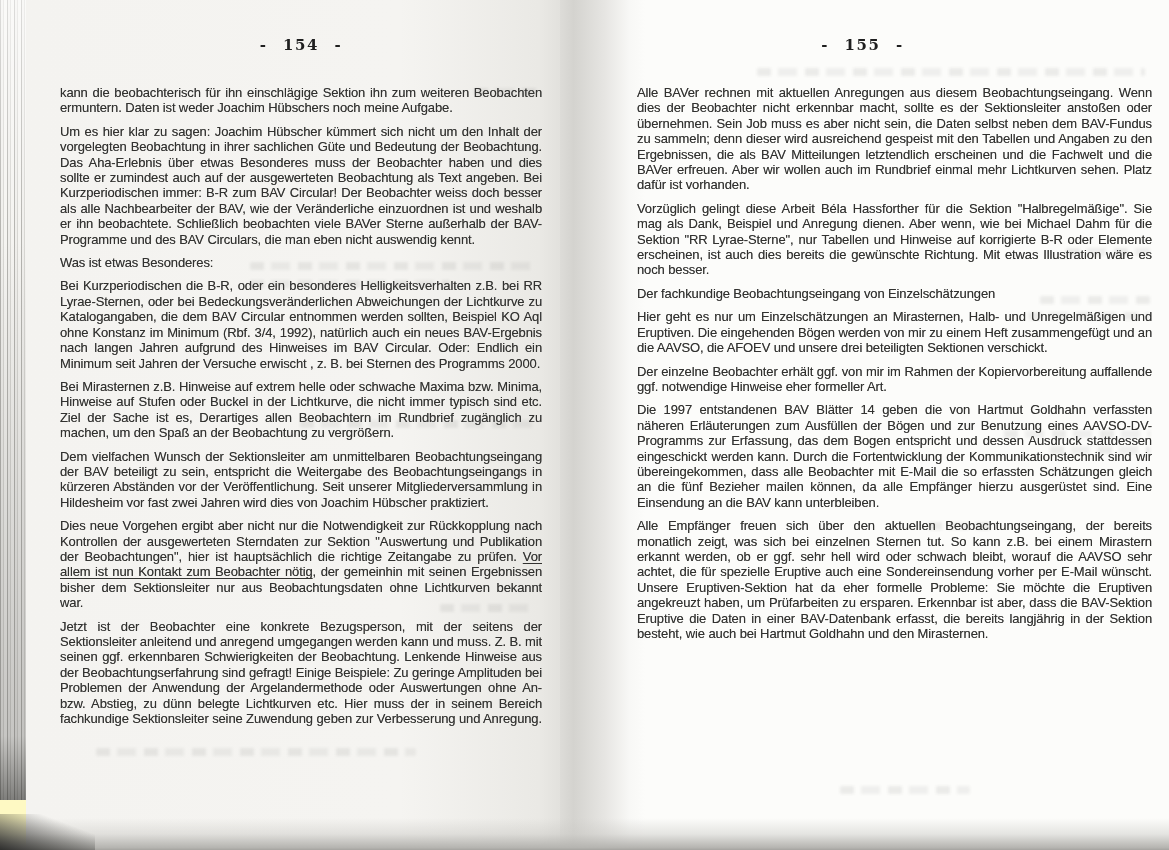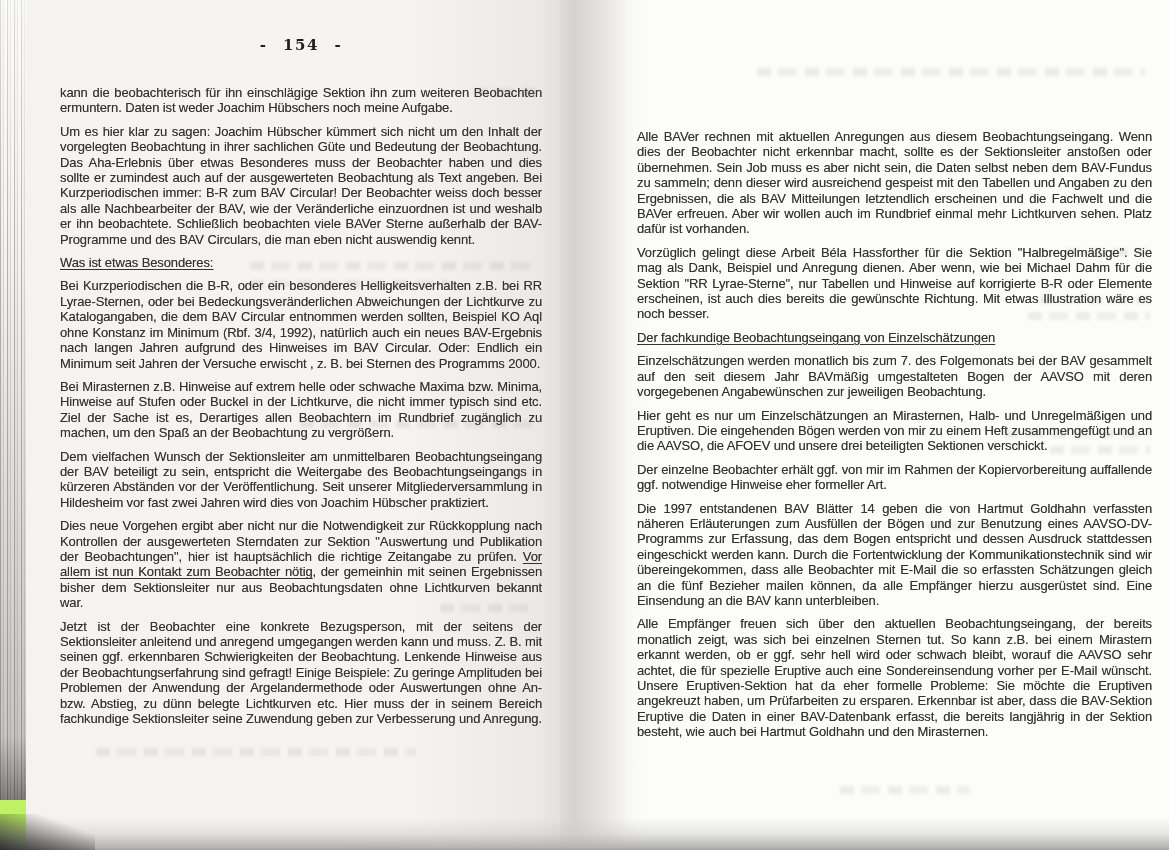--- a/index.html
+++ b/index.html
@@ -1,18 +1,18 @@
 <!DOCTYPE html>
 <html><head>
 <meta charset="utf-8">
 <style>
   html,body { margin:0; padding:0; background:#ffffff; }
   .scan {
     position:relative; width:1169px; height:850px; overflow:hidden;
-    background:#bef264;
+    background:#fef9c3;
     font-family:"Liberation Sans", sans-serif;
   }
   
   .edge-stripes {
     position:absolute; left:0; top:0; width:26px; height:800px;
     background:repeating-linear-gradient(90deg,
       #b4b3af 0 1px, #f0efec 1px 3px, #d7d6d2 3px 4px, #f5f4f1 4px 7px);
   }
   .edge-stripes::after{
     content:""; position:absolute; inset:0;
@@ -37,23 +37,23 @@
   }
   .num-154 { left:60px;  width:482px; }
   .num-155 { left:637px; width:515px; transform:translateX(-32px); }
   .text-col {
     position:absolute; top:85px;
     font-size:13px; line-height:15.4px; letter-spacing:-0.12px;
     color:#323230; text-align:justify;
     text-shadow:0 0 0.6px rgba(45,45,45,.55);
   }
   .col-154 { left:60px;  width:482px; }
-  .col-155 { left:637px; width:515px;margin-top:44px; }
+  .col-155 { left:637px; width:515px; }
   .block { margin:0 0 8px 0; }
-  .heading { text-decoration:underline; text-underline-offset:2px; }
+  .heading { text-underline-offset:2px; }
   .u { text-decoration:underline; text-underline-offset:2px; }
   
   .bleed {
     position:absolute; height:8px; filter:blur(1.6px); opacity:.45; border-radius:2px;
     background:repeating-linear-gradient(90deg,
       rgba(110,110,108,.26) 0 14px, rgba(110,110,108,0) 14px 21px,
       rgba(110,110,108,.20) 21px 40px, rgba(110,110,108,0) 40px 48px);
   }
   
   .bottom-band {
@@ -69,37 +69,37 @@
 <body>
 
 <div class="scan">
 
   <div class="edge-stripes"></div>
   <div class="page-left"></div>
   <div class="gutter"></div>
   <div class="page-right"></div>
 
   <div class="page-num num-154">- 154 -</div>
+  <div class="page-num num-155">- 155 -</div>
 
   <div class="text-col col-154">
     <p class="block">kann die beobachterisch für ihn einschlägige Sektion ihn zum weiteren Beobachten ermuntern. Daten ist weder Joachim Hübschers noch meine Aufgabe.</p>
     <p class="block">Um es hier klar zu sagen: Joachim Hübscher kümmert sich nicht um den Inhalt der vorgelegten Beobachtung in ihrer sachlichen Güte und Bedeutung der Beobachtung. Das Aha-Erlebnis über etwas Besonderes muss der Beobachter haben und dies sollte er zumindest auch auf der ausgewerteten Beobachtung als Text angeben. Bei Kurzperiodischen immer: B-R zum BAV Circular! Der Beobachter weiss doch besser als alle Nachbearbeiter der BAV, wie der Veränderliche einzuordnen ist und weshalb er ihn beobachtete. Schließlich beobachten viele BAVer Sterne außerhalb der BAV-Programme und des BAV Circulars, die man eben nicht auswendig kennt.</p>
     <p class="block heading">Was ist etwas Besonderes:</p>
     <p class="block">Bei Kurzperiodischen die B-R, oder ein besonderes Helligkeitsverhalten z.B. bei RR Lyrae-Sternen, oder bei Bedeckungsveränderlichen Abweichungen der Lichtkurve zu Katalogangaben, die dem BAV Circular entnommen werden sollten, Beispiel KO Aql ohne Konstanz im Minimum (Rbf. 3/4, 1992), natürlich auch ein neues BAV-Ergebnis nach langen Jahren aufgrund des Hinweises im BAV Circular. Oder: Endlich ein Minimum seit Jahren der Versuche erwischt , z. B. bei Sternen des Programms 2000.</p>
     <p class="block">Bei Mirasternen z.B. Hinweise auf extrem helle oder schwache Maxima bzw. Minima, Hinweise auf Stufen oder Buckel in der Lichtkurve, die nicht immer typisch sind etc. Ziel der Sache ist es, Derartiges allen Beobachtern im Rundbrief zugänglich zu machen, um den Spaß an der Beobachtung zu vergrößern.</p>
     <p class="block">Dem vielfachen Wunsch der Sektionsleiter am unmittelbaren Beobachtungseingang der BAV beteiligt zu sein, entspricht die Weitergabe des Beobachtungseingangs in kürzeren Abständen vor der Veröffentlichung. Seit unserer Mitgliederversammlung in Hildesheim vor fast zwei Jahren wird dies von Joachim Hübscher praktiziert.</p>
     <p class="block"><span>Dies neue Vorgehen ergibt aber nicht nur die Notwendigkeit zur Rückkopplung nach Kontrollen der ausgewerteten Sterndaten zur Sektion "Auswertung und Publikation der Beobachtungen", hier ist hauptsächlich die richtige Zeitangabe zu prüfen. </span><span class="u">Vor allem ist nun Kontakt zum Beobachter nötig</span><span>, der gemeinhin mit seinen Ergebnissen bisher dem Sektionsleiter nur aus Beobachtungsdaten ohne Lichtkurven bekannt war.</span></p>
     <p class="block">Jetzt ist der Beobachter eine konkrete Bezugsperson, mit der seitens der Sektionsleiter anleitend und anregend umgegangen werden kann und muss. Z. B. mit seinen ggf. erkennbaren Schwierigkeiten der Beobachtung. Lenkende Hinweise aus der Beobachtungserfahrung sind gefragt! Einige Beispiele: Zu geringe Amplituden bei Problemen der Anwendung der Argelandermethode oder Auswertungen ohne An- bzw. Abstieg, zu dünn belegte Lichtkurven etc. Hier muss der in seinem Bereich fachkundige Sektionsleiter seine Zuwendung geben zur Verbesserung und Anregung.</p>
   </div>
 
   <div class="text-col col-155">
     <p class="block">Alle BAVer rechnen mit aktuellen Anregungen aus diesem Beobachtungseingang. Wenn dies der Beobachter nicht erkennbar macht, sollte es der Sektionsleiter anstoßen oder übernehmen. Sein Job muss es aber nicht sein, die Daten selbst neben dem BAV-Fundus zu sammeln; denn dieser wird ausreichend gespeist mit den Tabellen und Angaben zu den Ergebnissen, die als BAV Mitteilungen letztendlich erscheinen und die Fachwelt und die BAVer erfreuen. Aber wir wollen auch im Rundbrief einmal mehr Lichtkurven sehen. Platz dafür ist vorhanden.</p>
     <p class="block">Vorzüglich gelingt diese Arbeit Béla Hassforther für die Sektion "Halbregelmäßige". Sie mag als Dank, Beispiel und Anregung dienen. Aber wenn, wie bei Michael Dahm für die Sektion "RR Lyrae-Sterne", nur Tabellen und Hinweise auf korrigierte B-R oder Elemente erscheinen, ist auch dies bereits die gewünschte Richtung. Mit etwas Illustration wäre es noch besser.</p>
     <p class="block heading">Der fachkundige Beobachtungseingang von Einzelschätzungen</p>
-    <p class="block">Einzelschätzungen werden monatlich bis zum 7. des Folgemonats bei der BAV gesammelt auf den seit diesem Jahr BAVmäßig umgestalteten Bogen der AAVSO mit deren vorgegebenen Angabewünschen zur jeweiligen Beobachtung.</p>
     <p class="block">Hier geht es nur um Einzelschätzungen an Mirasternen, Halb- und Unregelmäßigen und Eruptiven. Die eingehenden Bögen werden von mir zu einem Heft zusammengefügt und an die AAVSO, die AFOEV und unsere drei beteiligten Sektionen verschickt.</p>
     <p class="block">Der einzelne Beobachter erhält ggf. von mir im Rahmen der Kopiervorbereitung auffallende ggf. notwendige Hinweise eher formeller Art.</p>
     <p class="block">Die 1997 entstandenen BAV Blätter 14 geben die von Hartmut Goldhahn verfassten näheren Erläuterungen zum Ausfüllen der Bögen und zur Benutzung eines AAVSO-DV-Programms zur Erfassung, das dem Bogen entspricht und dessen Ausdruck stattdessen eingeschickt werden kann. Durch die Fortentwicklung der Kommunikationstechnik sind wir übereingekommen, dass alle Beobachter mit E-Mail die so erfassten Schätzungen gleich an die fünf Bezieher mailen können, da alle Empfänger hierzu ausgerüstet sind. Eine Einsendung an die BAV kann unterbleiben.</p>
     <p class="block">Alle Empfänger freuen sich über den aktuellen Beobachtungseingang, der bereits monatlich zeigt, was sich bei einzelnen Sternen tut. So kann z.B. bei einem Mirastern erkannt werden, ob er ggf. sehr hell wird oder schwach bleibt, worauf die AAVSO sehr achtet, die für spezielle Eruptive auch eine Sondereinsendung vorher per E-Mail wünscht. Unsere Eruptiven-Sektion hat da eher formelle Probleme: Sie möchte die Eruptiven angekreuzt haben, um Prüfarbeiten zu ersparen. Erkennbar ist aber, dass die BAV-Sektion Eruptive die Daten in einer BAV-Datenbank erfasst, die bereits langjährig in der Sektion besteht, wie auch bei Hartmut Goldhahn und den Mirasternen.</p>
   </div>
 
   <div class="bleed" style="left:757px; top:68px;  width:388px;"></div>
   <div class="bleed" style="left:1066px;top:248px; width:84px;"></div>
   <div class="bleed" style="left:1040px;top:296px; width:110px;"></div>
   <div class="bleed" style="left:1028px;top:312px; width:122px;"></div>

